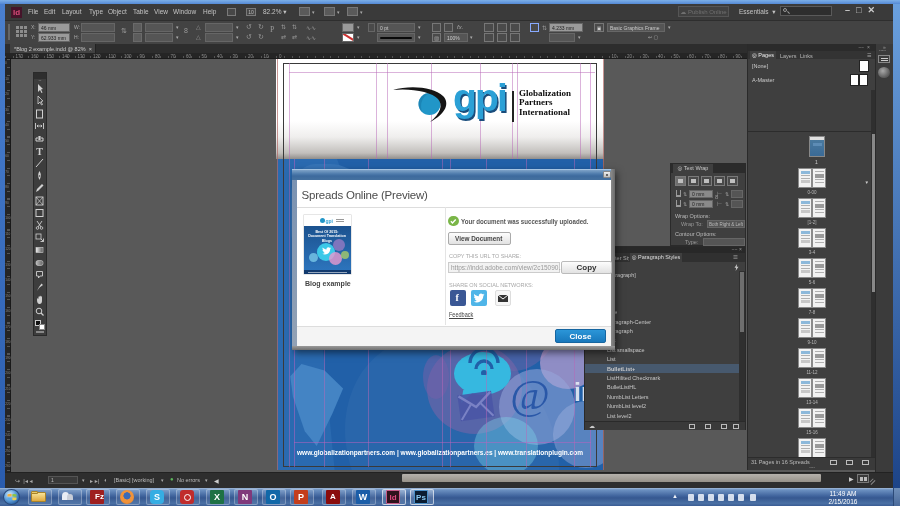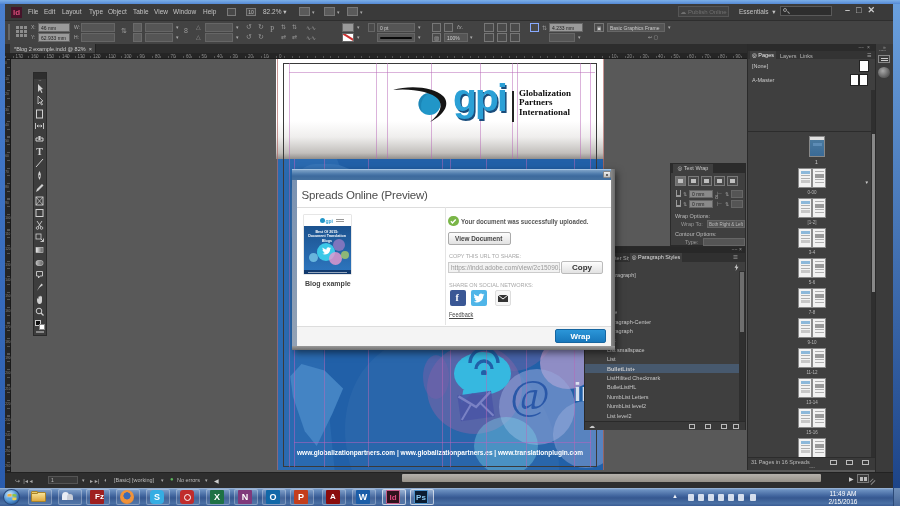--- a/index.html
+++ b/index.html
@@ -674,30 +674,30 @@
 <div class="a" style="left:151px;top:35.5px;width:10.5px;height:10.5px;border-radius:50%;background:#7ab648"></div>
 <svg class="a" style="left:151px;top:35.5px" width="10.5" height="10.5" viewBox="0 0 11 11">
           <path d="M3 5.6 L4.7 7.3 L8.1 3.6" fill="none" stroke="#fff" stroke-width="1.4"></path>
         </svg>
 <div class="tx" style="left:164px;top:37px;font-size:8px;font-weight:bold;color:#555;transform:scaleX(.77);transform-origin:0 0">Your document was successfully uploaded.</div>
 <div class="a" style="left:151px;top:51.5px;width:63px;height:13px;background:linear-gradient(180deg,#fdfdfd,#e2e2e2);border:1px solid #aaa;border-radius:2px"></div>
 <div class="tx" style="left:158px;top:54px;font-size:7.5px;font-weight:bold;color:#444;transform:scaleX(.85);transform-origin:0 0">View Document</div>
 <div class="tx" style="left:152px;top:72.5px;font-size:6px;color:#a8a8a8;letter-spacing:-.05px;transform:scaleX(.92);transform-origin:0 0">COPY THIS URL TO SHARE:</div>
 <div class="a" style="left:151px;top:82px;width:112px;height:11px;background:#f2f2f2;border:1px solid #ccc"></div>
 <div class="tx" style="left:154px;top:83.5px;font-size:7px;color:#999;transform:scaleX(.93);transform-origin:0 0">https://indd.adobe.com/view/2c15090...</div>
-<div class="a" style="left:264px;top:81px;width:42px;height:13px;background:linear-gradient(180deg,#fdfdfd,#e2e2e2);border:1px solid #bbb;border-radius:2px;color:#333;font-size:8px;font-weight:bold;text-align:center;line-height:12px">Copy</div>
+<div class="a" style="left:264px;top:81px;width:51px;height:13px;background:linear-gradient(180deg,#fdfdfd,#e2e2e2);border:1px solid #bbb;border-radius:2px;color:#333;font-size:8px;font-weight:bold;text-align:center;line-height:12px">Copy</div>
 <div class="tx" style="left:152px;top:101.5px;font-size:6px;color:#a8a8a8;letter-spacing:-.05px;transform:scaleX(.92);transform-origin:0 0">SHARE ON SOCIAL NETWORKS:</div>
 <div class="a" style="left:152.5px;top:110px;width:16px;height:16px;background:#3a5795;border-radius:2px"></div>
 <div class="tx" style="left:158.5px;top:112px;font-size:10px;font-weight:bold;color:#fff;font-family:'Liberation Serif',serif">f</div>
 <div class="a" style="left:173.5px;top:110px;width:16px;height:16px;background:#4fb5e8;border-radius:2px"></div>
 <svg class="a" style="left:173.5px;top:110px" width="16" height="16" viewBox="0 0 16 16">
           <path d="M13.2 4.6c-.4.2-.8.3-1.2.4.4-.3.8-.7.9-1.2-.4.2-.9.4-1.3.5-.4-.4-1-.7-1.6-.7-1.2 0-2.2 1-2.2 2.2 0 .2 0 .3.1.5-1.8-.1-3.5-1-4.6-2.3-.2.3-.3.7-.3 1.1 0 .8.4 1.4 1 1.8-.4 0-.7-.1-1-.3 0 1.1.8 2 1.8 2.2-.2.1-.4.1-.6.1-.1 0-.3 0-.4 0 .3.9 1.1 1.5 2.1 1.5-.8.6-1.7 1-2.8 1h-.5c1 .6 2.2 1 3.4 1 4.1 0 6.3-3.4 6.3-6.3v-.3c.4-.3.8-.7 1.1-1.2z" fill="#fff"></path>
         </svg>
 <div class="a" style="left:198px;top:110px;width:16px;height:16px;background:#f6f6f6;border:1px solid #ddd;border-radius:2px"></div>
 <div class="a" style="left:201px;top:114.5px;width:10px;height:7px;background:#333"></div>
 <svg class="a" style="left:201px;top:114.5px" width="10" height="7" viewBox="0 0 10 7">
           <path d="M0 0 L5 4 L10 0" fill="none" stroke="#f6f6f6" stroke-width="1"></path>
         </svg>
 <div class="tx" style="left:152px;top:131px;font-size:6.5px;color:#444;text-decoration:underline;transform:scaleX(.85);transform-origin:0 0">Feedback</div>
 <div class="a" style="left:0;top:146px;width:314px;height:20px;background:#f4f4f4;border-top:1px solid #ddd"></div>
-<div class="a" style="left:258px;top:149px;width:51px;height:14px;background:linear-gradient(180deg,#2b96d8,#1878bc);border:1px solid #1565a0;border-radius:2px;color:#fff;font-size:8px;font-weight:bold;text-align:center;line-height:13px">Wrap</div>
+<div class="a" style="left:258px;top:149px;width:51px;height:14px;background:linear-gradient(180deg,#2b96d8,#1878bc);border:1px solid #1565a0;border-radius:2px;color:#fff;font-size:8px;font-weight:bold;text-align:center;line-height:13px">Close</div>
 </div>
 </div>
 </div>
 </body></html>

